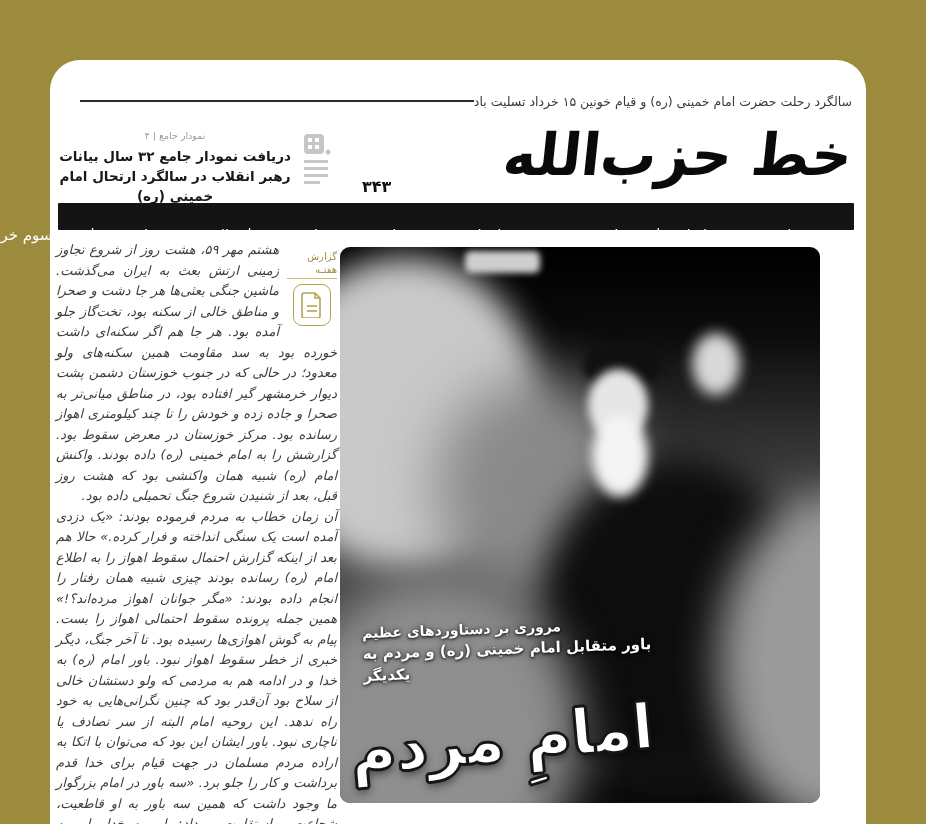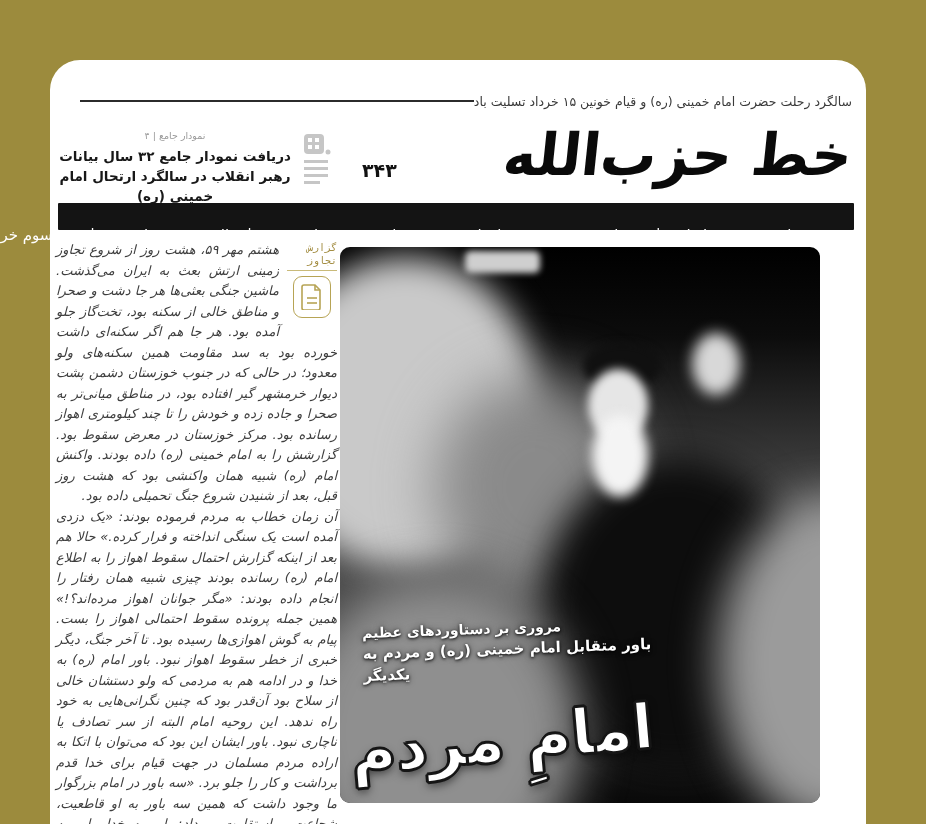--- a/index.html
+++ b/index.html
@@ -13,33 +13,33 @@
   .top-strip .rule { flex:1 1 auto; border-top:2px solid #2b2b2b; }
   .top-strip .txt { direction:rtl; font-size:12.5px; color:#3a3a3a; white-space:nowrap; }
 
   
   .mast-left { position:absolute; left:6px; top:70px; width:238px; direction:rtl; text-align:center; }
   .mast-left .kicker { font-size:9.5px; color:#9a9a9a; margin-bottom:5px; }
   .mast-left .b1, .mast-left .b2 { font-size:13.5px; font-weight:bold; color:#181818; line-height:20px; }
   .emblem { position:absolute; left:252px; top:74px; width:30px; height:50px; }
   .logo-block { position:absolute; right:14px; top:58px; width:520px; text-align:right; direction:rtl; }
   .logo-text { font-size:56px; font-weight:900; color:#0a0a0a; letter-spacing:-3px; transform:skewX(-6deg) scaleY(1.04); transform-origin:center; white-space:nowrap; line-height:74px; }
-  .issue-no { position:absolute; left:312px; top:99px; font-size:19px; font-weight:bold; color:#111; }
+  .issue-no { position:absolute; left:312px; top:117px; font-size:16px; font-weight:bold; color:#111; }
 
   
   .info-bar { position:absolute; left:8px; right:12px; top:143px; height:27px; background:#141414; color:#fff; display:flex; align-items:center; justify-content:space-between; direction:rtl; padding:0 10px; border-radius:1px; }
   .info-bar .bar-text { font-size:15px; white-space:nowrap;margin-top:36px; }
   .brand { display:flex; align-items:center; gap:4px; direction:ltr; }
   .brand .gear { font-size:12px; line-height:1; color:#fff; }
   .brand .name { font-size:9px; font-weight:bold; letter-spacing:.4px;margin-top:32px; }
 
   
   .article { position:absolute; left:6px; top:180px; width:281px; direction:rtl; text-align:justify; text-align-last:right; font-size:13px; line-height:20.5px; color:#3e3e3e; }
   .article p { margin:0;font-style:italic; }
-  .badge { float:right; width:50px; height:88px; margin:2px 0 4px 8px; text-align:left;font-family:Liberation Mono, monospace; }
+  .badge { float:right; width:50px; height:88px; margin:10px 0 4px 8px; text-align:left; }
   .badge .lbl { font-size:10px; color:#a38d42; line-height:13px; border-bottom:1px solid #c9ba79; padding-bottom:2px; margin-bottom:5px; }
   .badge .icon-box { width:38px; height:42px; margin:0 auto; border:1.6px solid #b7a455; border-radius:9px; display:flex; align-items:center; justify-content:center; background:#fff; }
 
   
   .photo { position:absolute; left:290px; top:187px; width:480px; height:556px; border-radius:10px; overflow:hidden; background:linear-gradient(180deg,#000 0%,#0c0c0c 16%,#3c3c3c 40%,#565656 52%,#2c2c2c 74%,#0a0a0a 100%); }
   .blob { position:absolute; border-radius:50%; }
   .b-band      { left:125px; top:4px;   width:75px;  height:22px; background:#cfcfcf; filter:blur(3px); border-radius:6px; }
   .b-fist-tl   { left:-70px; top:10px;  width:270px; height:310px; background:#c9c9c9; filter:blur(16px); }
   .b-haze      { left:95px;  top:130px; width:200px; height:220px; background:#8a8a8a; filter:blur(28px); }
   .b-turban    { left:243px; top:96px;  width:78px;  height:46px;  background:#101010; filter:blur(4px); }
@@ -98,21 +98,21 @@
       <div class="brand">
         <span class="gear">❉</span>
         <span class="name">KHAMENEI.IR</span>
       </div>
     </div>
 
     <div class="article">
       <div class="badge">
         <div class="lbl">
           <span>گزارش</span><br>
-          <span>تجاوز</span>
+          <span>هفتـه</span>
         </div>
         <div class="icon-box">
           <svg width="22" height="26" viewBox="0 0 22 26">
             <path d="M3 1 h11 l5 5 v18 a2 2 0 0 1 -2 2 h-14 a2 2 0 0 1 -2 -2 v-21 a2 2 0 0 1 2 -2 z" fill="none" stroke="#b7a455" stroke-width="1.6"></path>
             <path d="M14 1 v5 h5" fill="none" stroke="#b7a455" stroke-width="1.6"></path>
             <line x1="6" y1="14" x2="16" y2="14" stroke="#b7a455" stroke-width="1.6"></line>
             <line x1="6" y1="19" x2="16" y2="19" stroke="#b7a455" stroke-width="1.6"></line>
           </svg>
         </div>
       </div>

